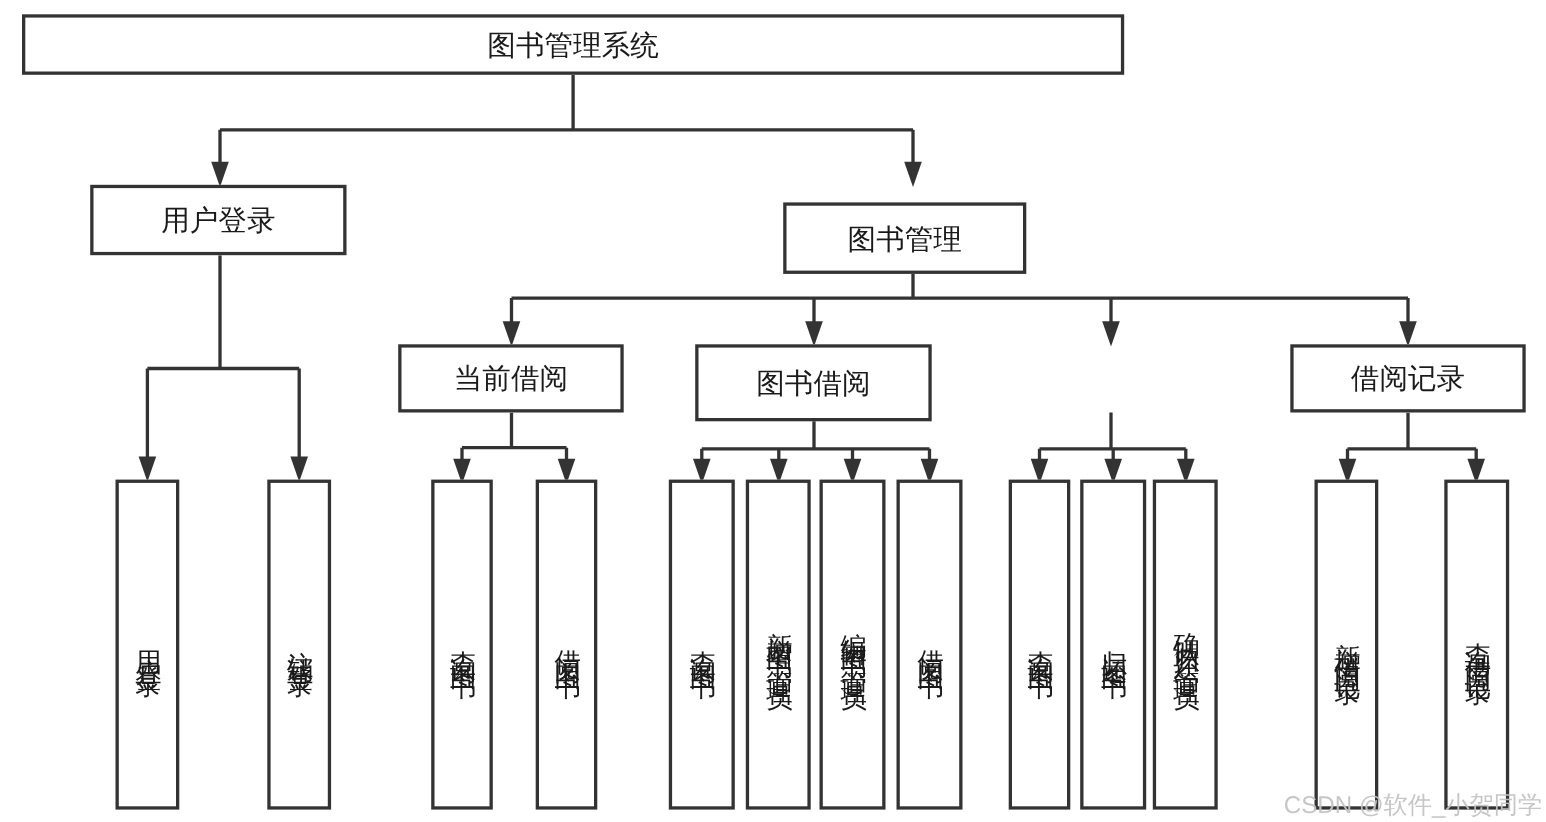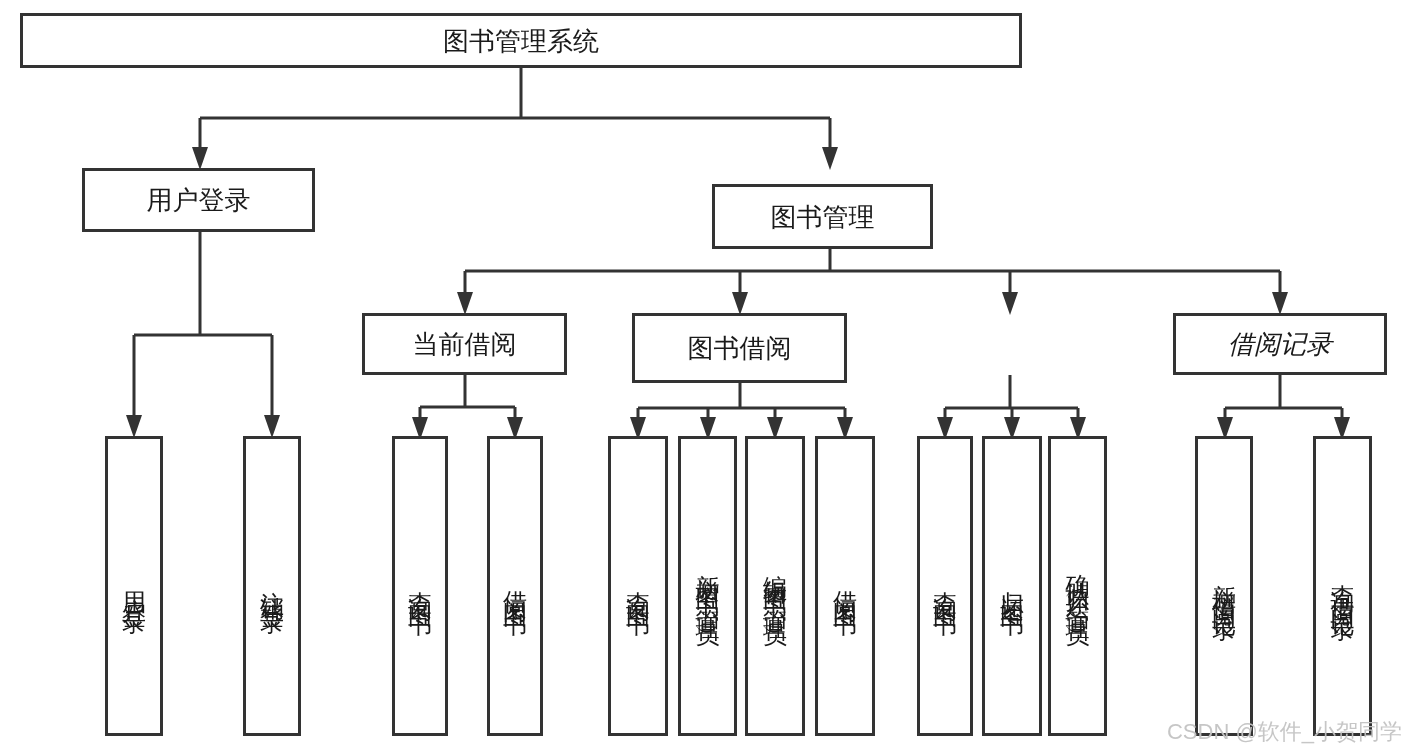--- a/index.html
+++ b/index.html
@@ -39,21 +39,21 @@
     letter-spacing: 7px;
     white-space: nowrap;
   }
   
   .n-root          { left: 20px;   top: 13px;  width: 1002px; height: 55px; justify-content: center; }
   .n-user-login    { left: 82px;   top: 168px; width: 233px;  height: 64px; }
   .n-book-mgmt     { left: 712px;  top: 184px; width: 221px;  height: 65px; align-items: center; }
   .n-new-book      { left: 362px;  top: 313px; width: 205px;  height: 62px; }
   .n-book-borrow   { left: 632px;  top: 313px; width: 215px;  height: 70px; }
   .n-cur-borrow    { left: 902px;  top: 313px; width: 215px;  height: 62px; }
-  .n-borrow-rec    { left: 1173px; top: 313px; width: 214px;  height: 62px; font-style: italic; }
+  .n-borrow-rec    { left: 1173px; top: 313px; width: 214px;  height: 62px; }
   .leaf            { top: 436px;  height: 300px; }
   .l-user-login    { left: 105px;  width: 58px; }
   .l-logout        { left: 243px;  width: 58px; }
   .l-query1        { left: 392px;  width: 56px; }
   .l-borrow1       { left: 487px;  width: 56px; }
   .l-query2        { left: 608px;  width: 60px; }
   .l-add-book      { left: 678px;  width: 59px; }
   .l-edit-book     { left: 745px;  width: 60px; }
   .l-borrow2       { left: 815px;  width: 60px; }
   .l-query3        { left: 917px;  width: 56px; }

